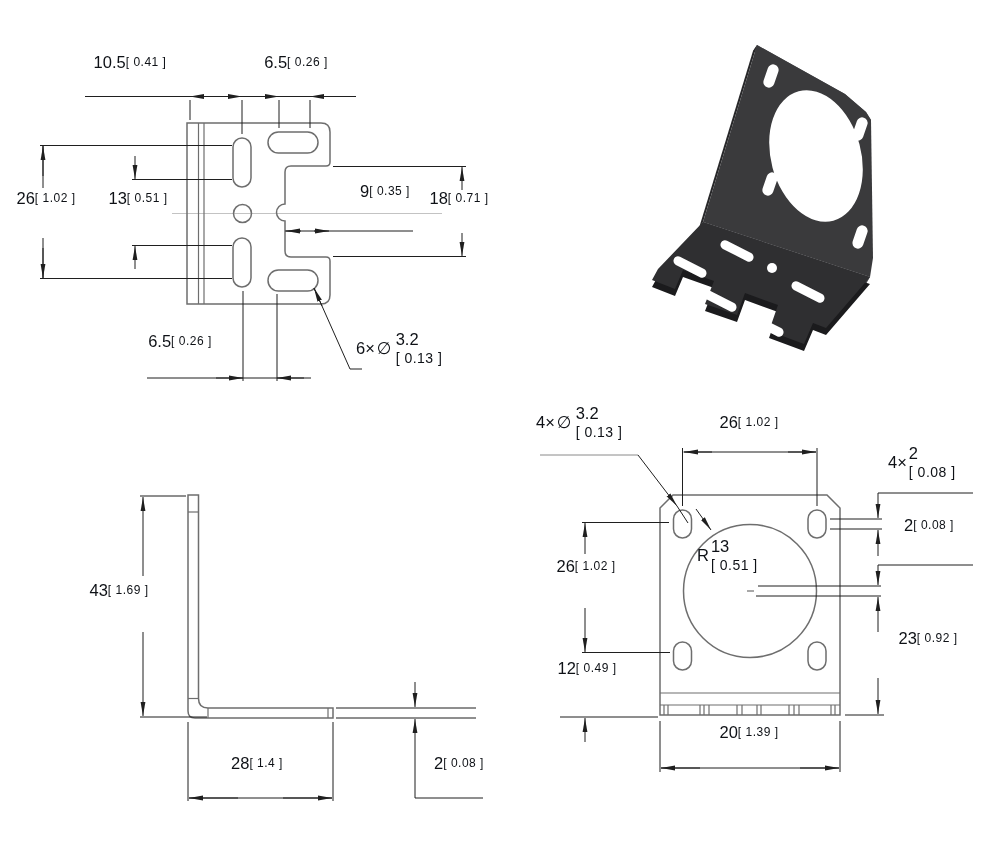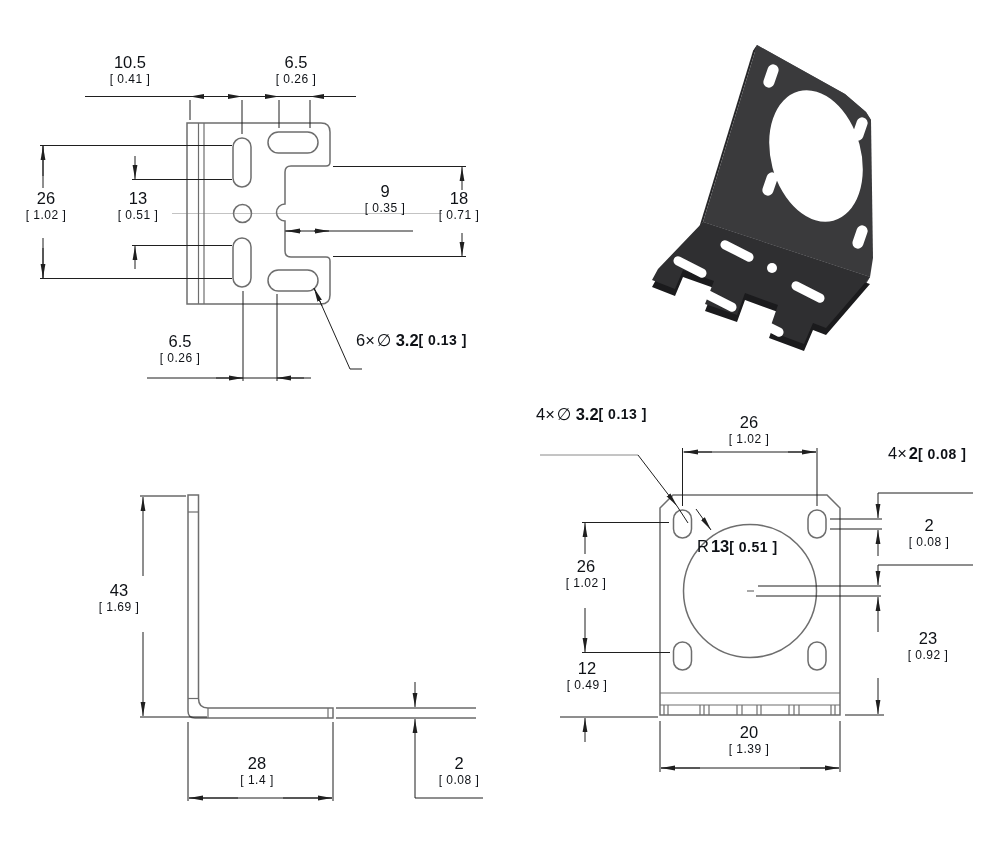--- a/index.html
+++ b/index.html
@@ -1,26 +1,26 @@
 <!DOCTYPE html>
 <html><head>
 <meta charset="utf-8">
 <style>
   html,body{margin:0;padding:0;background:#ffffff;}
   #canvas{position:relative;width:1000px;height:856px;background:#ffffff;overflow:hidden;
           font-family:"Liberation Sans","DejaVu Sans",sans-serif;}
   #linework{position:absolute;left:0;top:0;}
-  .dim{position:absolute;transform:translateX(-50%);display:flex;flex-direction:column;
+  .dim{position:absolute;transform:translateX(-50%);display:flex;flex-direction:row;
        align-items:center;color:#0e1116;line-height:1.22;white-space:nowrap;}
   .dim .v{font-size:16.5px;}
   .dim .a{font-size:12px;letter-spacing:0.5px;}
   .callout{position:absolute;display:flex;align-items:center;color:#0e1116;white-space:nowrap;}
   .callout .qty{font-size:16.5px;margin-right:2px;}
   .callout .dia{font-size:17px;margin-right:4px;}
-  .callout .stack{display:flex;align-items:center;line-height:1.2;font-weight:bold;}
+  .callout .stack{display:flex;flex-direction:column;align-items:flex-start;line-height:1.2;}
   .callout .stack .v{font-size:16.5px;}
   .callout .stack .a{font-size:14px;letter-spacing:0.5px;}
 </style>
 </head>
 <body>
 
 <div id="canvas">
 
 <svg id="linework" width="1000" height="856" viewBox="0 0 1000 856">
   <defs>

